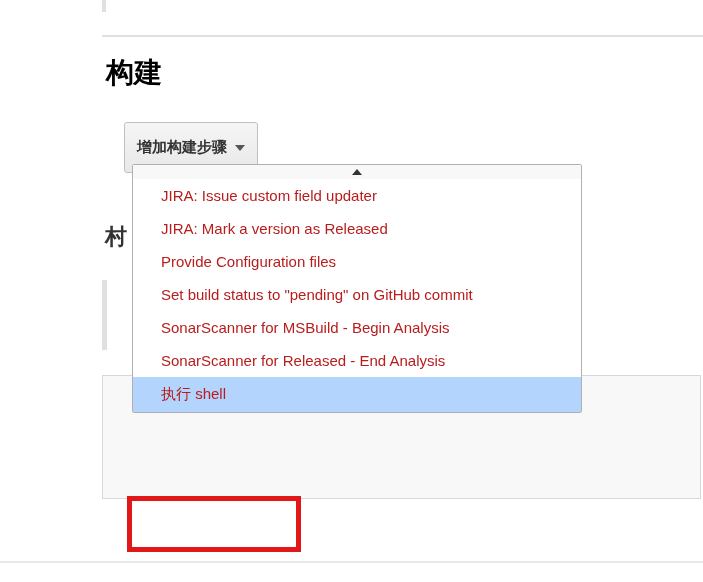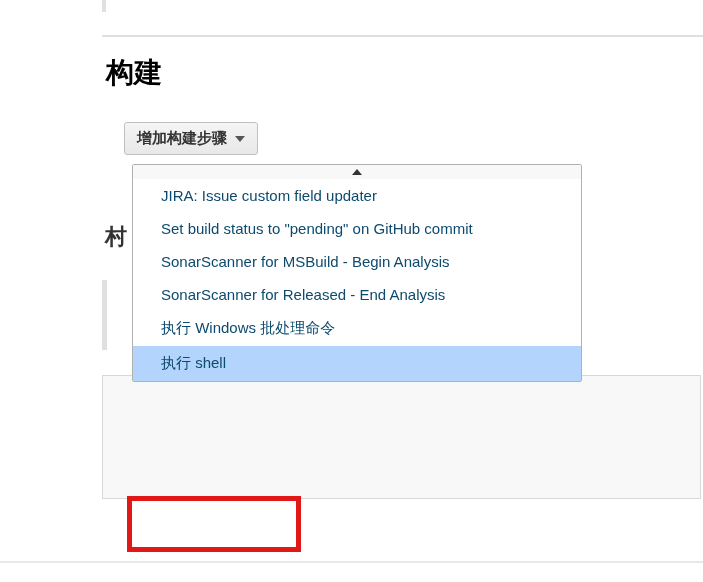--- a/index.html
+++ b/index.html
@@ -44,21 +44,21 @@
       color: #000;
     }
 
     .add-step-button {
       position: absolute;
       left: 124px;
       top: 122px;
       background: linear-gradient(to bottom, #f5f5f5, #e8e8e8);
       border: 1px solid #c0c0c0;
       border-radius: 3px;
-      padding: 6px 12px;
+      padding: 15px 12px;
       font-size: 15px;
       font-weight: bold;
       color: #333;
       cursor: pointer;
       display: flex;
       align-items: center;
       gap: 8px;
     }
 
     .dropdown-caret {
@@ -98,21 +98,21 @@
       border-bottom: 6px solid #333;
     }
 
     .menu-list {
       list-style: none;
     }
 
     .menu-item {
       padding: 8px 28px;
       font-size: 15px;
-      color: #0c4a6e;
+      color: #b91c1c;
       cursor: pointer;
       white-space: nowrap;
     }
 
     .menu-item.selected {
       background: #b3d4fc;
     }
 
     .highlight-box {
       position: absolute;
@@ -181,23 +181,24 @@
 <div class="obscured-text">村</div>
 <div class="side-bar"></div>
 <div class="bottom-box"></div>
 
 <div class="dropdown-panel">
   <div class="scroll-up">
     <span class="scroll-up-caret"></span>
   </div>
   <ul class="menu-list">
     <li class="menu-item">JIRA: Issue custom field updater</li>
+    <li class="menu-item">JIRA: Mark a version as Released</li>
+    <li class="menu-item">Provide Configuration files</li>
     <li class="menu-item">Set build status to "pending" on GitHub commit</li>
     <li class="menu-item">SonarScanner for MSBuild - Begin Analysis</li>
     <li class="menu-item">SonarScanner for Released - End Analysis</li>
-    <li class="menu-item">执行 Windows 批处理命令</li>
     <li class="menu-item selected">执行 shell</li>
   </ul>
 </div>
 
 <div class="highlight-box"></div>
 
 <div class="footer-divider"></div>
 
 </body></html>

